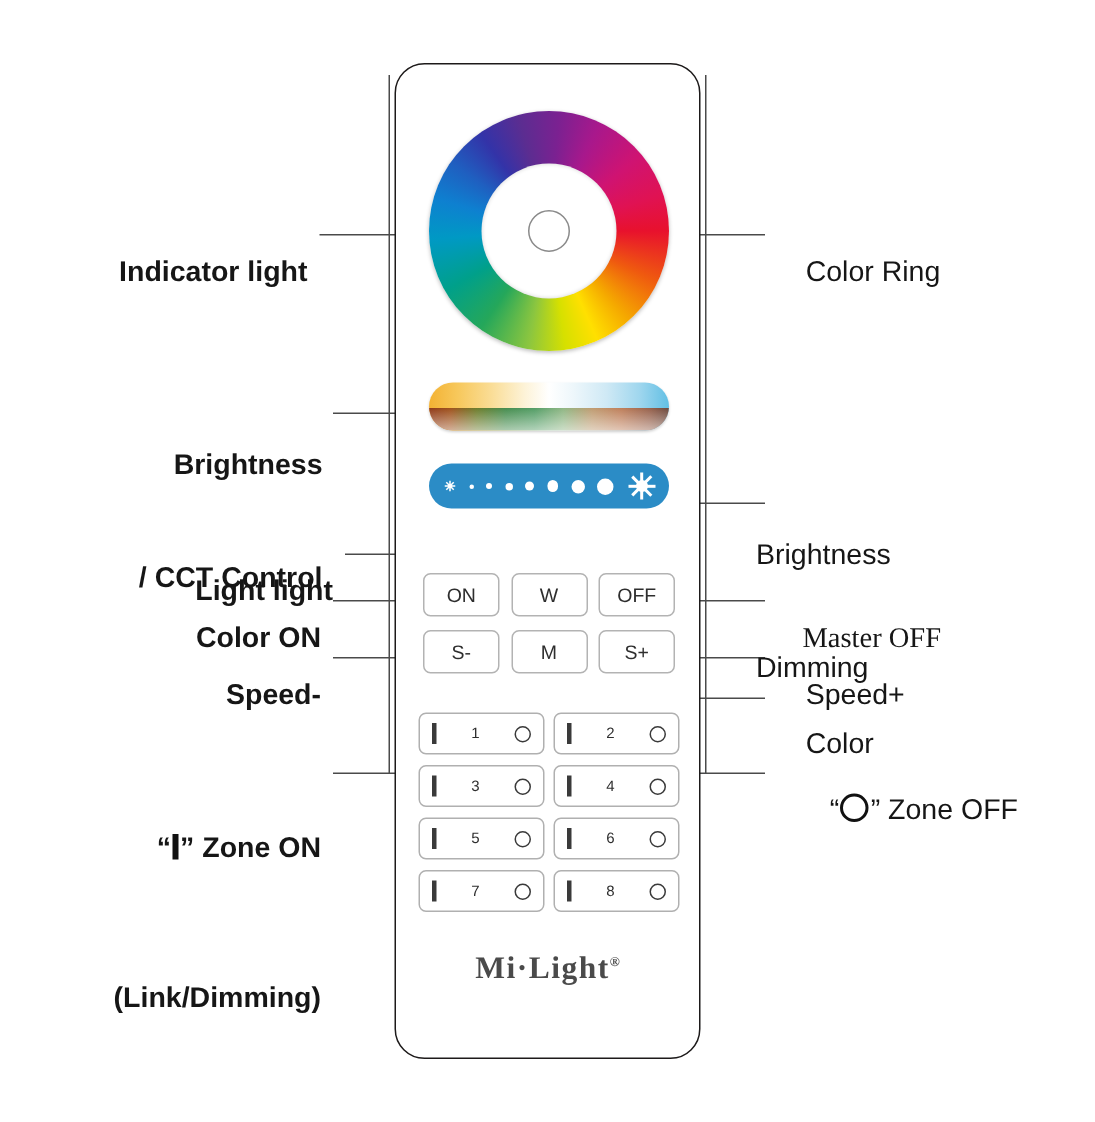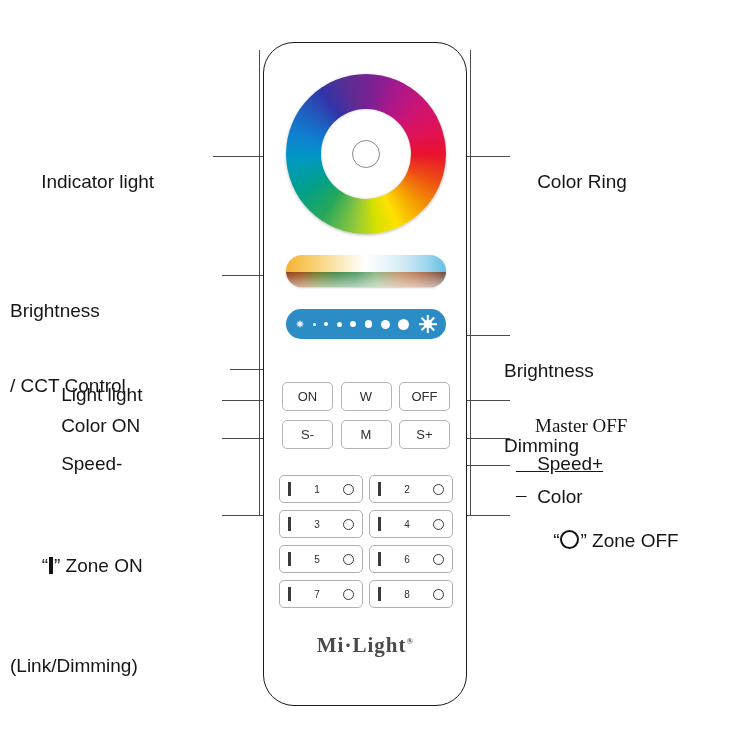--- a/index.html
+++ b/index.html
@@ -33,21 +33,21 @@
   .leader-v { width: 1px; background: #4a4a4a; position: absolute; }
 
   
   .callout {
     position: absolute;
     font-size: 19px;
     line-height: 25px;
     color: #161616;
     white-space: pre;
   }
-  .callout.left  { text-align: left; }
+  .callout.left  { text-align: right; font-weight: bold; }
   .callout.right { text-align: left; }
 
   .zone-glyph-i {
     display: inline-block;
     width: 4px;
     height: 17px;
     background: #111;
     vertical-align: -2px;
     margin: 0 1px;
   }
@@ -62,21 +62,21 @@
   }
 
   
   #remote {
     position: absolute;
     left: 263px;
     top: 42px;
     width: 204px;
     height: 664px;
     border: 1.6px solid #1d1a1a;
-    border-radius: 31px;
+    border-radius: 20px;
     background: #ffffff;
     box-sizing: border-box;
   }
 
   
   #color-ring-wrap {
     position: absolute;
     left: 22px;
     top: 31px;
     width: 160px;
@@ -345,21 +345,21 @@
 
   <div class="callout right" style="left:504px; top:308px; width:200px;">
     <div>Brightness</div>
     <div>Dimming</div>
   </div>
 
   <div class="callout right" style="left:516px; top:388px; width:200px;font-family:Liberation Serif, serif;">
     <span>Master OFF</span>
   </div>
 
-  <div class="callout right" style="left:516px; top:426px; width:200px;text-decoration:underline;">
+  <div class="callout right" style="left:516px; top:426px; width:200px;">
     <span>Speed+</span>
   </div>
 
   <div class="callout right" style="left:516px; top:459px; width:200px;">
     <span>Color</span>
   </div>
 
   <div class="callout right" style="left:532px; top:503px; width:205px;">
     <span>“</span><span class="zone-glyph-o"></span><span>” Zone OFF</span>
   </div>

